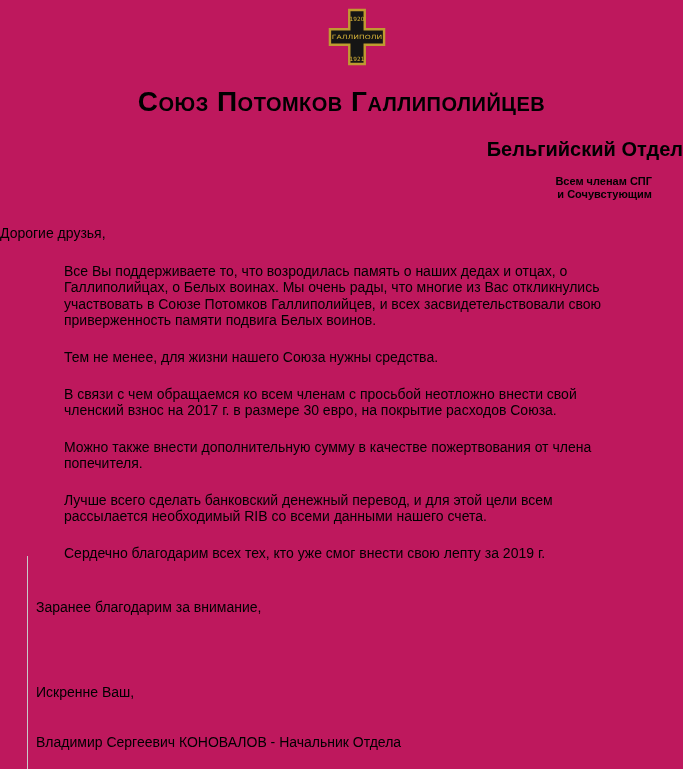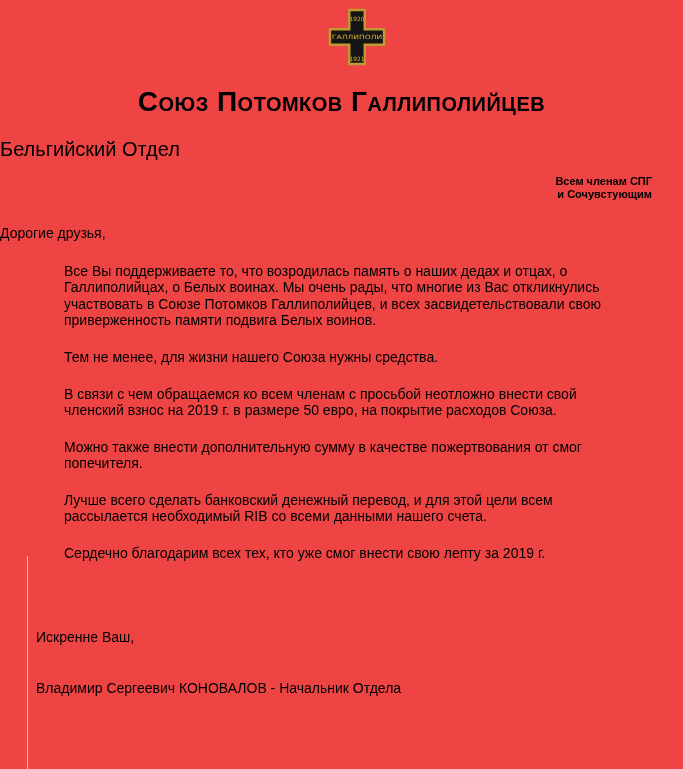--- a/index.html
+++ b/index.html
@@ -5,44 +5,44 @@
   html, body { margin: 0; padding: 0; }
   body {
     background: #ffffff;
     font-family: "Liberation Sans", sans-serif;
     color: #000000;
   }
   .page {
     position: relative;
     width: 683px;
     height: 769px;
-    background: #ef4444;
+    background: #be185d;
     overflow: hidden;
   }
   .emblem-wrap {
     text-align: center;
     padding-top: 8px;
   }
   .emblem-wrap svg {
     position: relative;
     left: 15px;
   }
   .letter-title {
     margin-top: 16px;
     text-align: center;
     font-size: 28px;
     font-weight: 700;
     font-variant: small-caps;
     letter-spacing: 0.5px;
   }
   .letter-subtitle {
     margin-top: 20px;
-    text-align: left;
+    text-align: right;
     font-size: 20px;
-    font-weight: 400;
+    font-weight: 700;
   }
   .addressee {
     margin-top: 14px;
     padding-right: 31px;
     text-align: right;
     font-size: 11px;
     font-weight: 700;
     line-height: 1.18;
   }
   .salutation {
@@ -96,27 +96,28 @@
   <div class="addressee">
     <div>Всем членам СПГ</div>
     <div>и Сочувстующим</div>
   </div>
 
   <div class="salutation">Дорогие друзья,</div>
 
   <div class="body-block">
     <p>Все Вы поддерживаете то, что возродилась память о наших дедах и отцах, о Галлиполийцах, о Белых воинах. Мы очень рады, что многие из Вас откликнулись участвовать в Союзе Потомков Галлиполийцев, и всех засвидетельствовали свою приверженность памяти подвига Белых воинов.</p>
     <p>Тем не менее, для жизни нашего Союза нужны средства.</p>
-    <p>В связи с чем обращаемся ко всем членам с просьбой неотложно внести свой членский взнос на 2019 г. в размере 50 евро, на покрытие расходов Союза.</p>
-    <p>Можно также внести дополнительную сумму в качестве пожертвования от смог попечителя.</p>
+    <p>В связи с чем обращаемся ко всем членам с просьбой неотложно внести свой членский взнос на 2017 г. в размере 30 евро, на покрытие расходов Союза.</p>
+    <p>Можно также внести дополнительную сумму в качестве пожертвования от члена попечителя.</p>
     <p>Лучше всего сделать банковский денежный перевод, и для этой цели всем рассылается необходимый RIB со всеми данными нашего счета.</p>
     <p>Сердечно благодарим всех тех, кто уже смог внести свою лепту за 2019 г.</p>
   </div>
 
   <div class="closing-block">
+    <p class="closing">Заранее благодарим за внимание,</p>
     <p class="signoff">Искренне Ваш,</p>
     <p class="signature">Владимир Сергеевич КОНОВАЛОВ - Начальник Отдела</p>
 
   </div>
 
   <div class="frame-border-line"></div>
 
 </div>
 
 </body></html>

